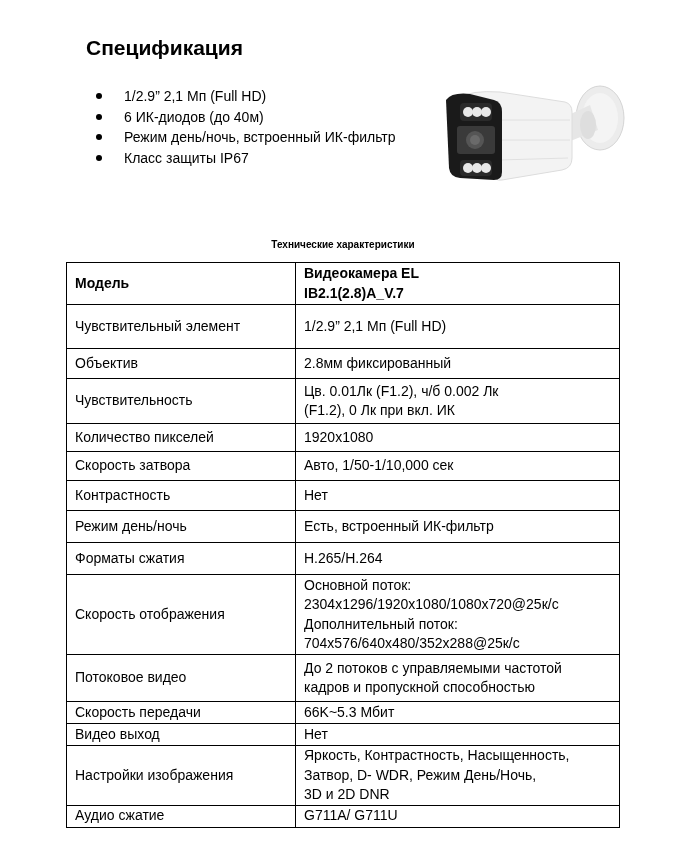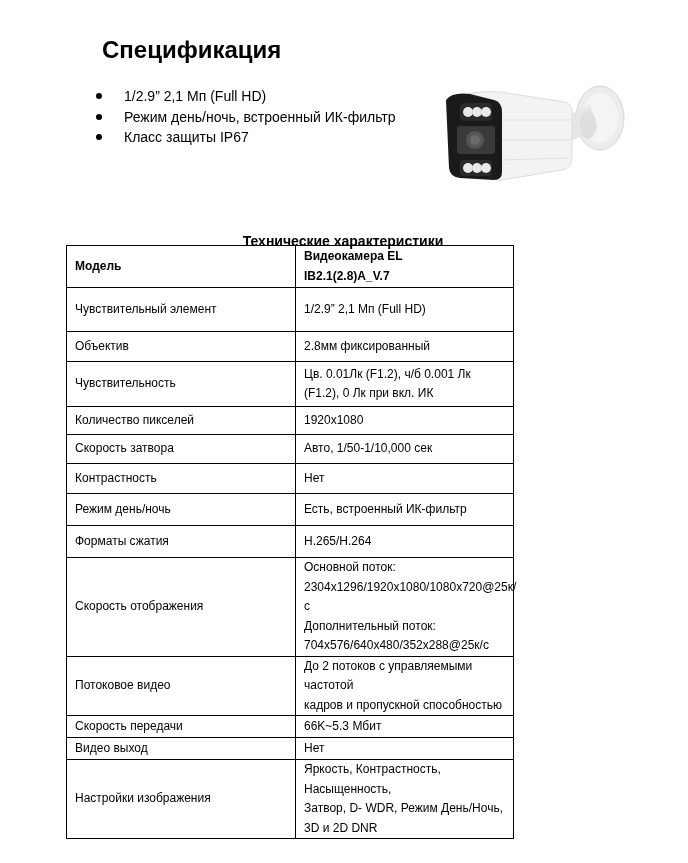--- a/index.html
+++ b/index.html
@@ -10,23 +10,23 @@
   body {
     width: 688px;
     height: 863px;
     position: relative;
     overflow: hidden;
     font-family: "Liberation Sans", "DejaVu Sans", sans-serif;
     color: #000000;
   }
   .page-title {
     position: absolute;
-    left: 102px;
+    left: 86px;
     top: 36px;
-    font-size: 24px;
+    font-size: 21px;
     font-weight: bold;
     letter-spacing: 0px;
   }
   .spec-list {
     position: absolute;
     left: 96px;
     top: 86px;
     margin: 0;
     padding: 0;
     list-style: none;
@@ -51,33 +51,33 @@
     position: absolute;
     left: 440px;
     top: 80px;
     width: 200px;
     height: 110px;
   }
   .table-caption {
     position: absolute;
     left: 66px;
     width: 554px;
-    top: 233px;
+    top: 239px;
     text-align: center;
-    font-size: 14px;
+    font-size: 10px;
     font-weight: bold;
   }
   table.spec-table {
     position: absolute;
     left: 66px;
-    top: 245px;
-    width: 448px;
+    top: 262px;
+    width: 554px;
     border-collapse: collapse;
     table-layout: fixed;
-    font-size: 12px;
+    font-size: 14px;
   }
   table.spec-table td {
     border: 1.5px solid #000;
     padding: 0 8px;
     vertical-align: middle;
     line-height: 19.5px;
   }
   table.spec-table td.param {
     width: 212px;
     text-align: left;
@@ -92,20 +92,21 @@
     display: block;
   }
 </style>
 </head>
 <body>
 
 <h1 class="page-title" style="margin:0;">Спецификация</h1>
 
 <ul class="spec-list">
   <li><span class="bullet"></span><span>1/2.9” 2,1 Мп (Full HD)</span></li>
+  <li><span class="bullet"></span><span>6 ИК-диодов (до 40м)</span></li>
   <li><span class="bullet"></span><span>Режим день/ночь, встроенный ИК-фильтр</span></li>
   <li><span class="bullet"></span><span>Класс защиты IP67</span></li>
 </ul>
 
 <svg class="camera" viewBox="0 0 200 110" xmlns="http://www.w3.org/2000/svg">
 
   <g>
     <ellipse cx="160" cy="38" rx="24" ry="32" fill="#ececec" stroke="#d5d5d5" stroke-width="1"></ellipse>
     <ellipse cx="160" cy="38" rx="18" ry="25" fill="#f4f4f4"></ellipse>
     <path d="M118 40 L150 25 L158 50 L128 62 Z" fill="#e6e6e6"></path>
@@ -157,21 +158,21 @@
       </tr>
       <tr style="height: 30px;">
         <td class="param">Объектив</td>
         <td class="value">
           <span class="value-line">2.8мм фиксированный</span>
         </td>
       </tr>
       <tr style="height: 45px;">
         <td class="param">Чувствительность</td>
         <td class="value">
-          <span class="value-line">Цв. 0.01Лк (F1.2), ч/б 0.001 Лк</span>
+          <span class="value-line">Цв. 0.01Лк (F1.2), ч/б 0.002 Лк</span>
           <span class="value-line">(F1.2), 0 Лк при вкл. ИК</span>
         </td>
       </tr>
       <tr style="height: 28px;">
         <td class="param">Количество пикселей</td>
         <td class="value">
           <span class="value-line">1920x1080</span>
         </td>
       </tr>
       <tr style="height: 29px;">
@@ -227,14 +228,20 @@
         </td>
       </tr>
       <tr style="height: 58px;">
         <td class="param">Настройки изображения</td>
         <td class="value">
           <span class="value-line">Яркость, Контрастность, Насыщенность,</span>
           <span class="value-line">Затвор, D-  WDR,  Режим День/Ночь,</span>
           <span class="value-line">3D и 2D DNR</span>
         </td>
       </tr>
+      <tr style="height: 22px;">
+        <td class="param">Аудио сжатие</td>
+        <td class="value">
+          <span class="value-line">G711A/ G711U</span>
+        </td>
+      </tr>
     </tbody>
 </table>
 
 </body></html>

